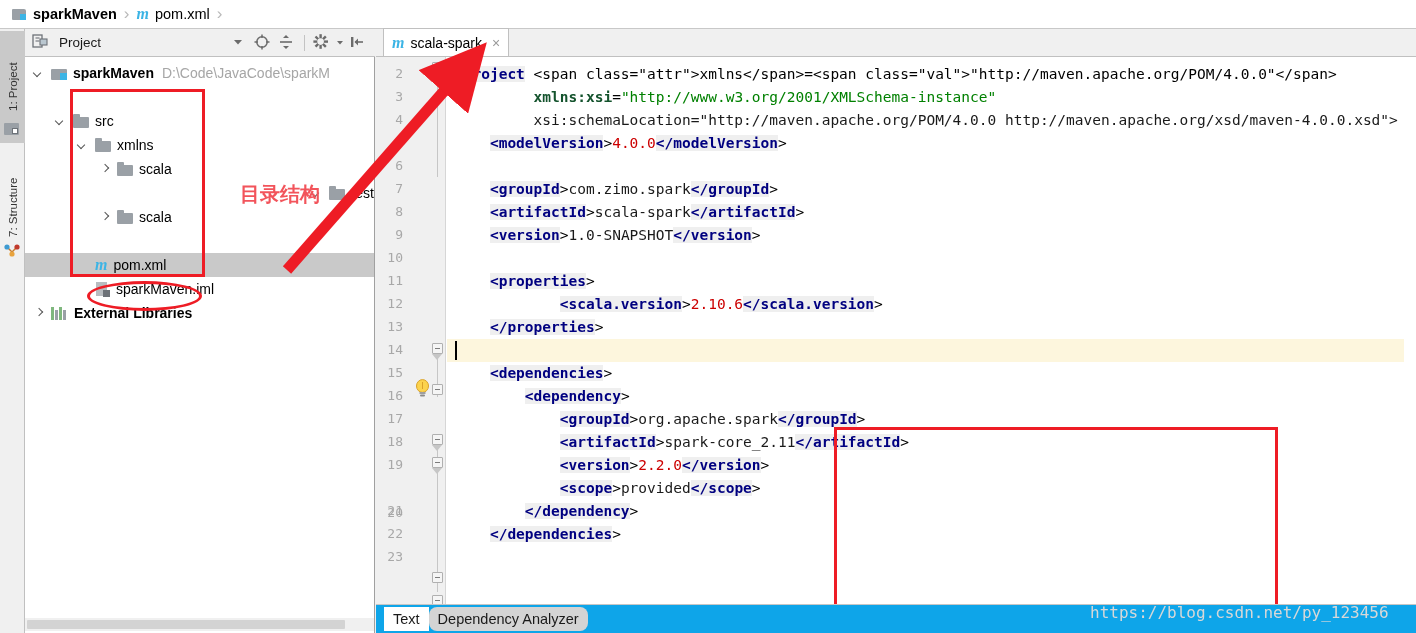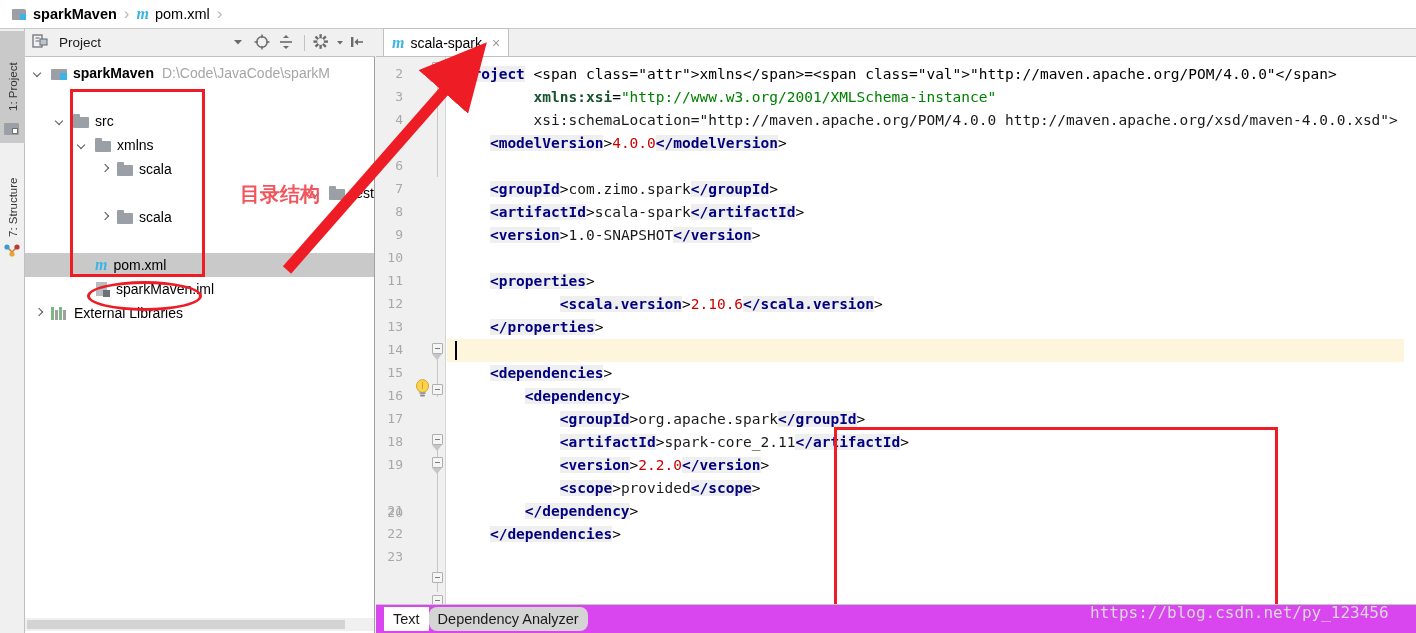--- a/index.html
+++ b/index.html
@@ -206,21 +206,21 @@
 
   #status-path{
     position:absolute;left:0;top:577px;width:1040px;height:27px;
     background:#f0f0f0;border-top:1px solid #d0d0d0;box-sizing:border-box;
     display:flex;align-items:center;
   }
   #status-path-label{margin-left:80px;font-size:13.5px;color:#4a4a4a;}
 
   #bottom-tabs{
     position:absolute;left:376px;top:604px;width:1040px;height:29px;
-    background:#d946ef;border-top:1px solid #c6c6c6;box-sizing:border-box;
+    background:#0ea5e9;border-top:1px solid #c6c6c6;box-sizing:border-box;
     display:flex;align-items:center;
   }
   .btab{
     height:24px;display:flex;align-items:center;padding:0 9px;
     font-size:14.5px;color:#1a1a1a;box-sizing:border-box;
   }
   .btab.active{background:#ffffff;margin-left:8px;}
   .btab.inactive{background:#d4d4d4;border-radius:8px;}
 
   #watermark{
@@ -393,21 +393,21 @@
           <span class="ico-m" style="margin-right:6px;">m</span>
           <span class="lbl">pom.xml</span>
         </div>
         <div class="row" style="position: absolute; left: 0px; width: 349px; top: 220px;">
           <span class="ind" style="width:52px"></span>
           <span class="arrow"></span>
           <span class="ind" style="width:6px"></span>
           <span class="iml-ico"></span>
           <span class="lbl">sparkMaven.iml</span>
         </div>
-        <div class="row" style="position: absolute; left: 0px; width: 305px; top: 244px;">
+        <div class="row" style="position: absolute; left: 0px; width: 305px; top: 244px; font-weight: bold;">
           <span class="ind" style="width:8px"></span>
           <span class="arrow right"></span>
           <span class="ind" style="width:6px"></span>
           <span class="lib-ico">
             <span style="left:0;height:13px;background:#7fb77e;"></span>
             <span style="left:4px;height:10px;background:#9aa0a6;"></span>
             <span style="left:8px;height:13px;background:#7fb77e;"></span>
             <span style="left:12px;height:10px;background:#9aa0a6;"></span>
           </span>
           <span class="lbl">External Libraries</span>

